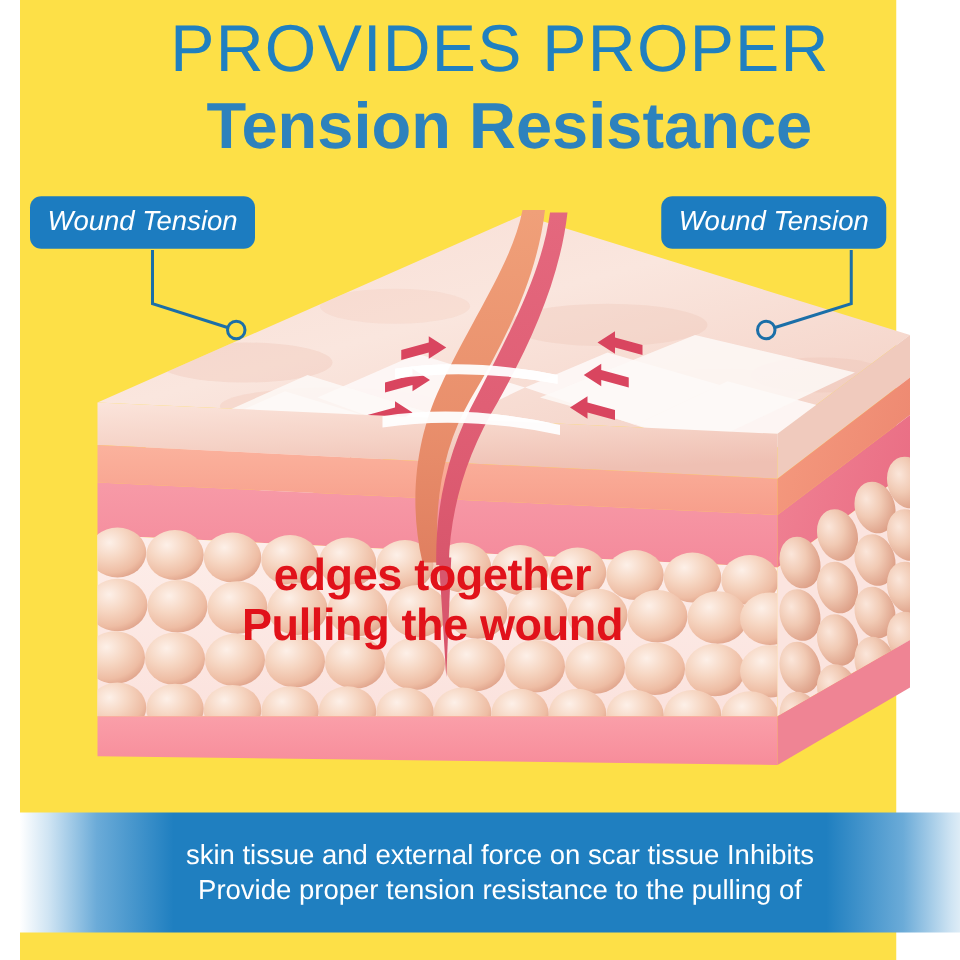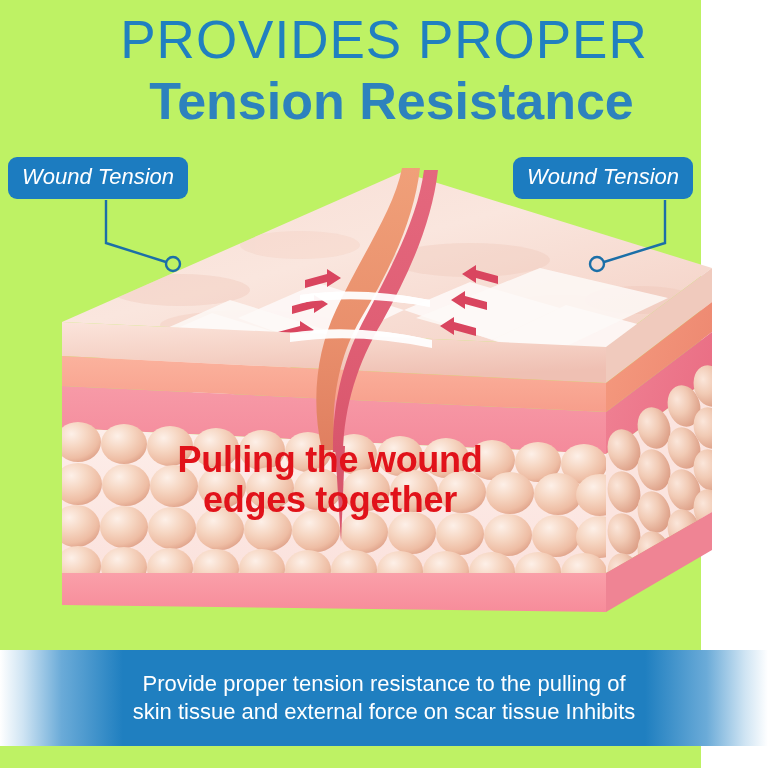--- a/index.html
+++ b/index.html
@@ -3,21 +3,21 @@
 <meta charset="utf-8">
 <title>Provides Proper Tension Resistance</title>
 <style>
   * { margin:0; padding:0; box-sizing:border-box; }
   html, body {
     width:768px; height:768px;
     background:#ffffff;
     font-family:"Liberation Sans", sans-serif;
     overflow:hidden;
   }
-  #stage { position:relative; width:701px; height:768px; background:#bef264; }
+  #stage { position:relative; width:701px; height:768px; background:#fde047;margin-left:16px; }
 
   
   .heading { position:absolute; left:0; top:12px; width:768px; text-align:center; }
   .title-main {
     font-size:53px; font-weight:400; letter-spacing:1px;
     color:#2080c0; line-height:1.05; white-space:nowrap;
   }
   .title-sub {
     font-size:52px; font-weight:700; color:#2d82bd;
     line-height:1.15; margin-top:4px; white-space:nowrap;padding-left:15px;
@@ -331,40 +331,40 @@
       </g>
 
       <g opacity="0.95">
         <path d="M300,145 Q360,136 430,150 L430,157 Q360,144 300,153 Z" fill="#ffffff"></path>
         <path d="M290,183 Q356,173 432,190 L432,198 Q356,182 290,192 Z" fill="#ffffff"></path>
       </g>
     </svg>
   </div>
 
   <div class="wound-caption">
+    <span>edges together</span>
     <span>Pulling the wound</span>
-    <span>edges together</span>
   </div>
 
   <div class="badge badge-left">
     <span>Wound Tension</span>
   </div>
   <svg class="leader" style="left:0;top:0;width:768px;height:768px;" viewBox="0 0 768 768">
     <path d="M106,200 L106,243 L166,262"></path>
     <circle cx="173" cy="264" r="7"></circle>
   </svg>
 
   <div class="badge badge-right">
     <span>Wound Tension</span>
   </div>
   <svg class="leader" style="left:0;top:0;width:768px;height:768px;" viewBox="0 0 768 768">
     <path d="M665,200 L665,243 L604,262"></path>
     <circle cx="597" cy="264" r="7"></circle>
   </svg>
 
   <div class="band">
     <div class="band-text">
+      <span>skin tissue and external force on scar tissue Inhibits</span>
       <span>Provide proper tension resistance to the pulling of</span>
-      <span>skin tissue and external force on scar tissue Inhibits</span>
     </div>
   </div>
 
 </div>
 
 </body></html>

